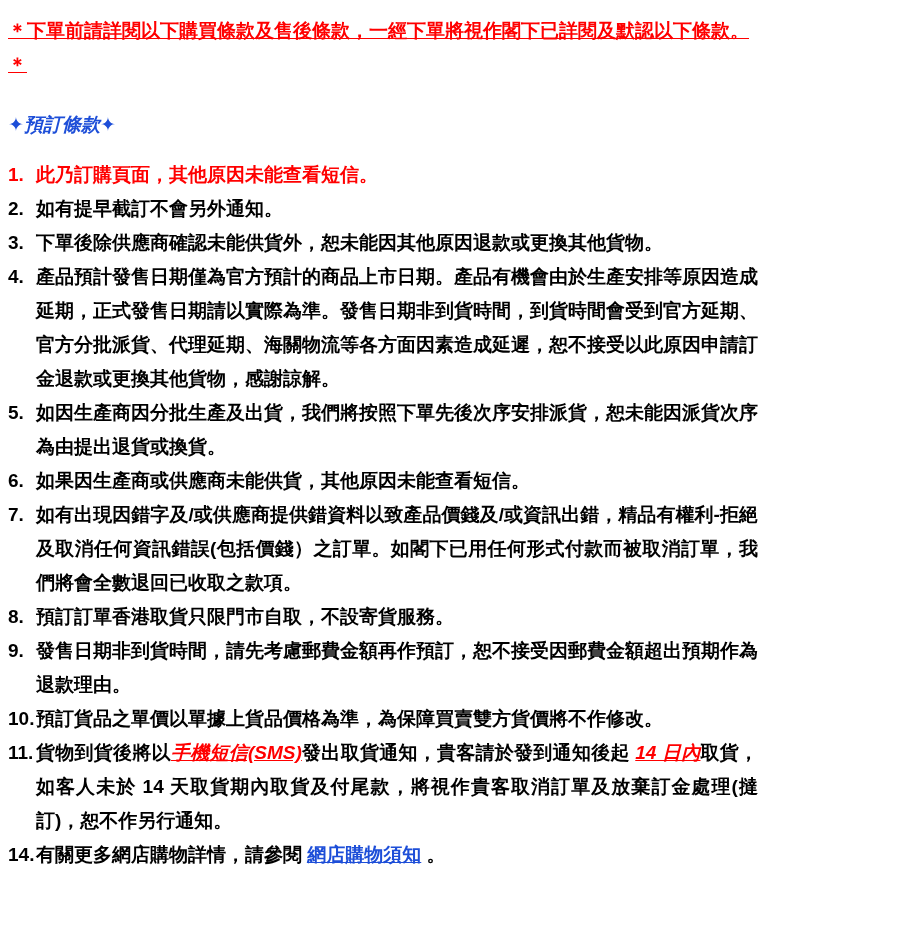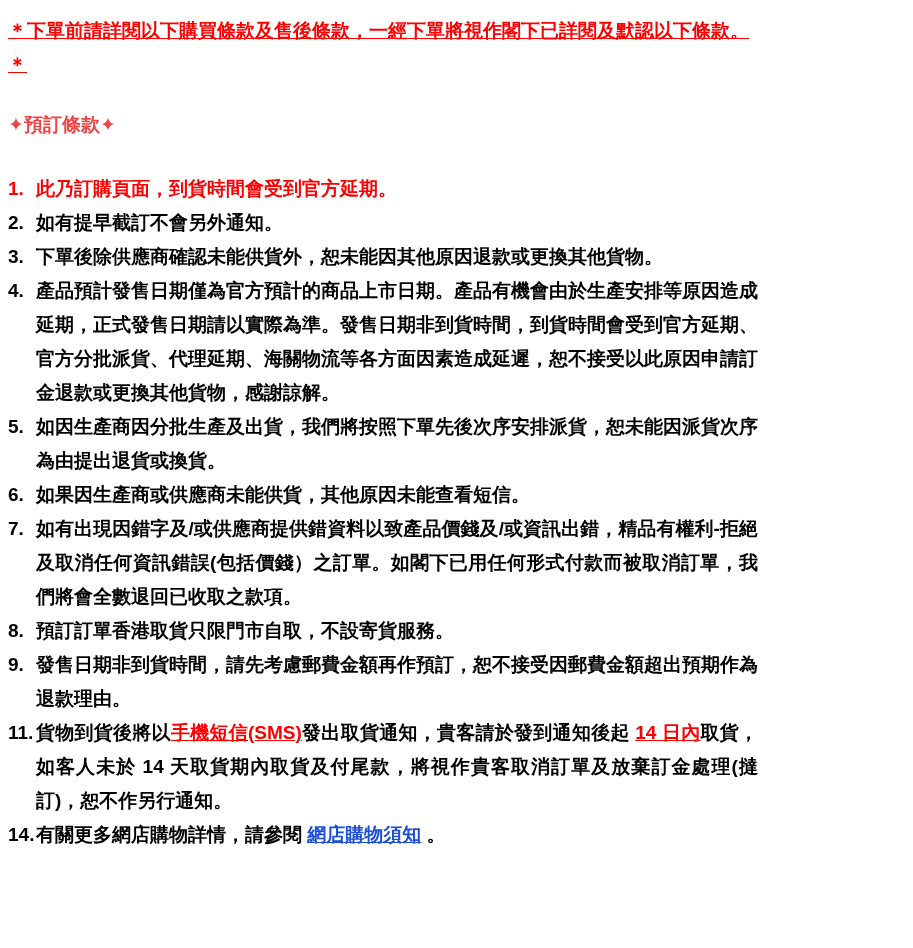--- a/index.html
+++ b/index.html
@@ -18,61 +18,63 @@
     padding: 12px 8px 22px 8px;
     font-size: 19px;
     line-height: 34px;
   }
   .header-warning {
     color: #ff0000;
     text-decoration: underline;
     margin: 2px 0 26px 0;
   }
   .section-title {
-    margin: 0 0 30px 0;
-    color: #ef4444;
+    margin: 0 0 16px 0;
+    color: #1d4ed8;
+    font-style: italic;
   }
   .terms-list {
     display: block;
   }
   .term {
     display: flex;
     align-items: flex-start;
   }
   .num {
     flex: 0 0 28px;
     white-space: nowrap;
   }
   .txt {
     flex: 1;
     text-align: justify;
   }
   .red { color: #ff0000; }
   .red-ul {
     color: #ff0000;
     text-decoration: underline;
+    font-style: italic;
   }
   .link {
     color: #1d4ed8;
     text-decoration: underline;
     cursor: pointer;
   }
 </style>
 </head>
 <body>
 
 <div class="doc">
   <div class="header-warning">＊下單前請詳閱以下購買條款及售後條款，一經下單將視作閣下已詳閱及默認以下條款。＊</div>
 
   <div class="section-title">✦預訂條款✦</div>
 
   <div class="terms-list">
       <div class="term">
         <span class="num red">1.</span>
-        <span class="txt"><span class="red">此乃訂購頁面，到貨時間會受到官方延期。</span></span>
+        <span class="txt"><span class="red">此乃訂購頁面，其他原因未能查看短信。</span></span>
       </div>
       <div class="term">
         <span class="num">2.</span>
         <span class="txt"><span>如有提早截訂不會另外通知。</span></span>
       </div>
       <div class="term">
         <span class="num">3.</span>
         <span class="txt"><span>下單後除供應商確認未能供貨外，恕未能因其他原因退款或更換其他貨物。</span></span>
       </div>
       <div class="term">
@@ -93,20 +95,24 @@
       </div>
       <div class="term">
         <span class="num">8.</span>
         <span class="txt"><span>預訂訂單香港取貨只限門市自取，不設寄貨服務。</span></span>
       </div>
       <div class="term">
         <span class="num">9.</span>
         <span class="txt"><span>發售日期非到貨時間，請先考慮郵費金額再作預訂，恕不接受因郵費金額超出預期作為退款理由。</span></span>
       </div>
       <div class="term">
+        <span class="num">10.</span>
+        <span class="txt"><span>預訂貨品之單價以單據上貨品價格為準，為保障買賣雙方貨價將不作修改。</span></span>
+      </div>
+      <div class="term">
         <span class="num">11.</span>
         <span class="txt"><span>貨物到貨後將以</span><span class="red-ul">手機短信(SMS)</span><span>發出取貨通知，貴客請於發到通知後起 </span><span class="red-ul">14 日內</span><span>取貨，如客人未於 14 天取貨期內取貨及付尾款，將視作貴客取消訂單及放棄訂金處理(撻訂)，恕不作另行通知。</span></span>
       </div>
       <div class="term">
         <span class="num">14.</span>
         <span class="txt"><span>有關更多網店購物詳情，請參閱 </span><span class="link">網店購物須知</span><span> 。</span></span>
       </div>
     </div>
 </div>
 

